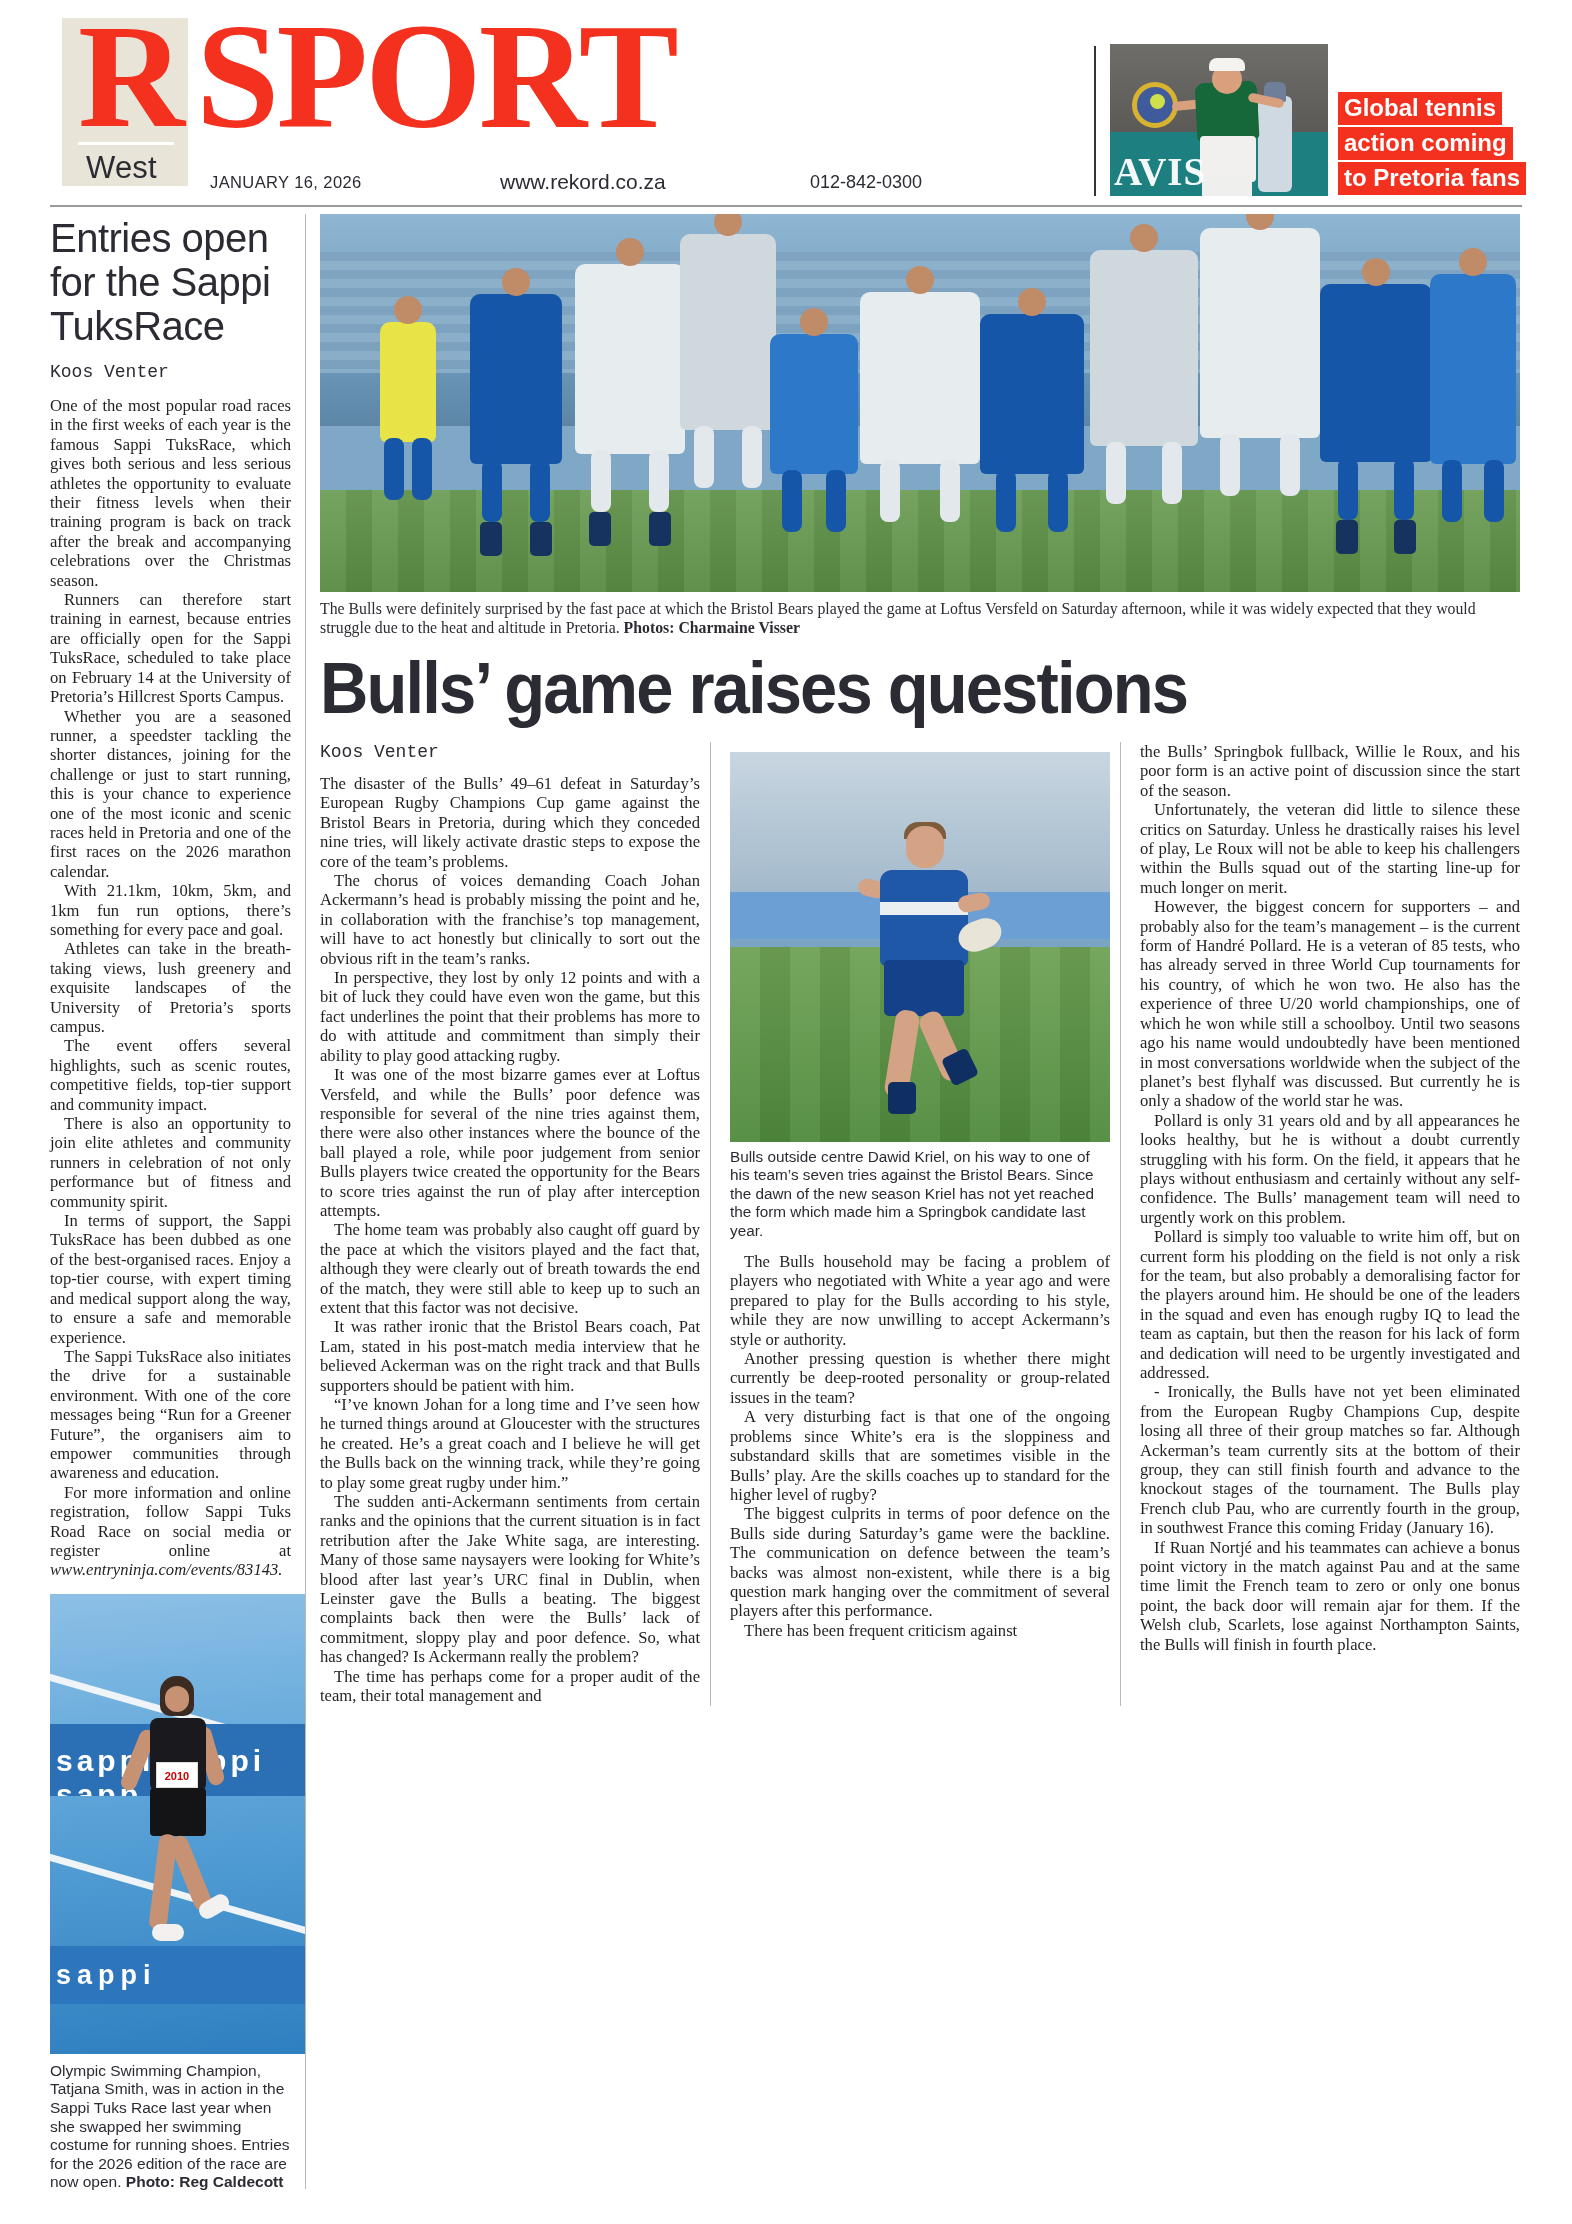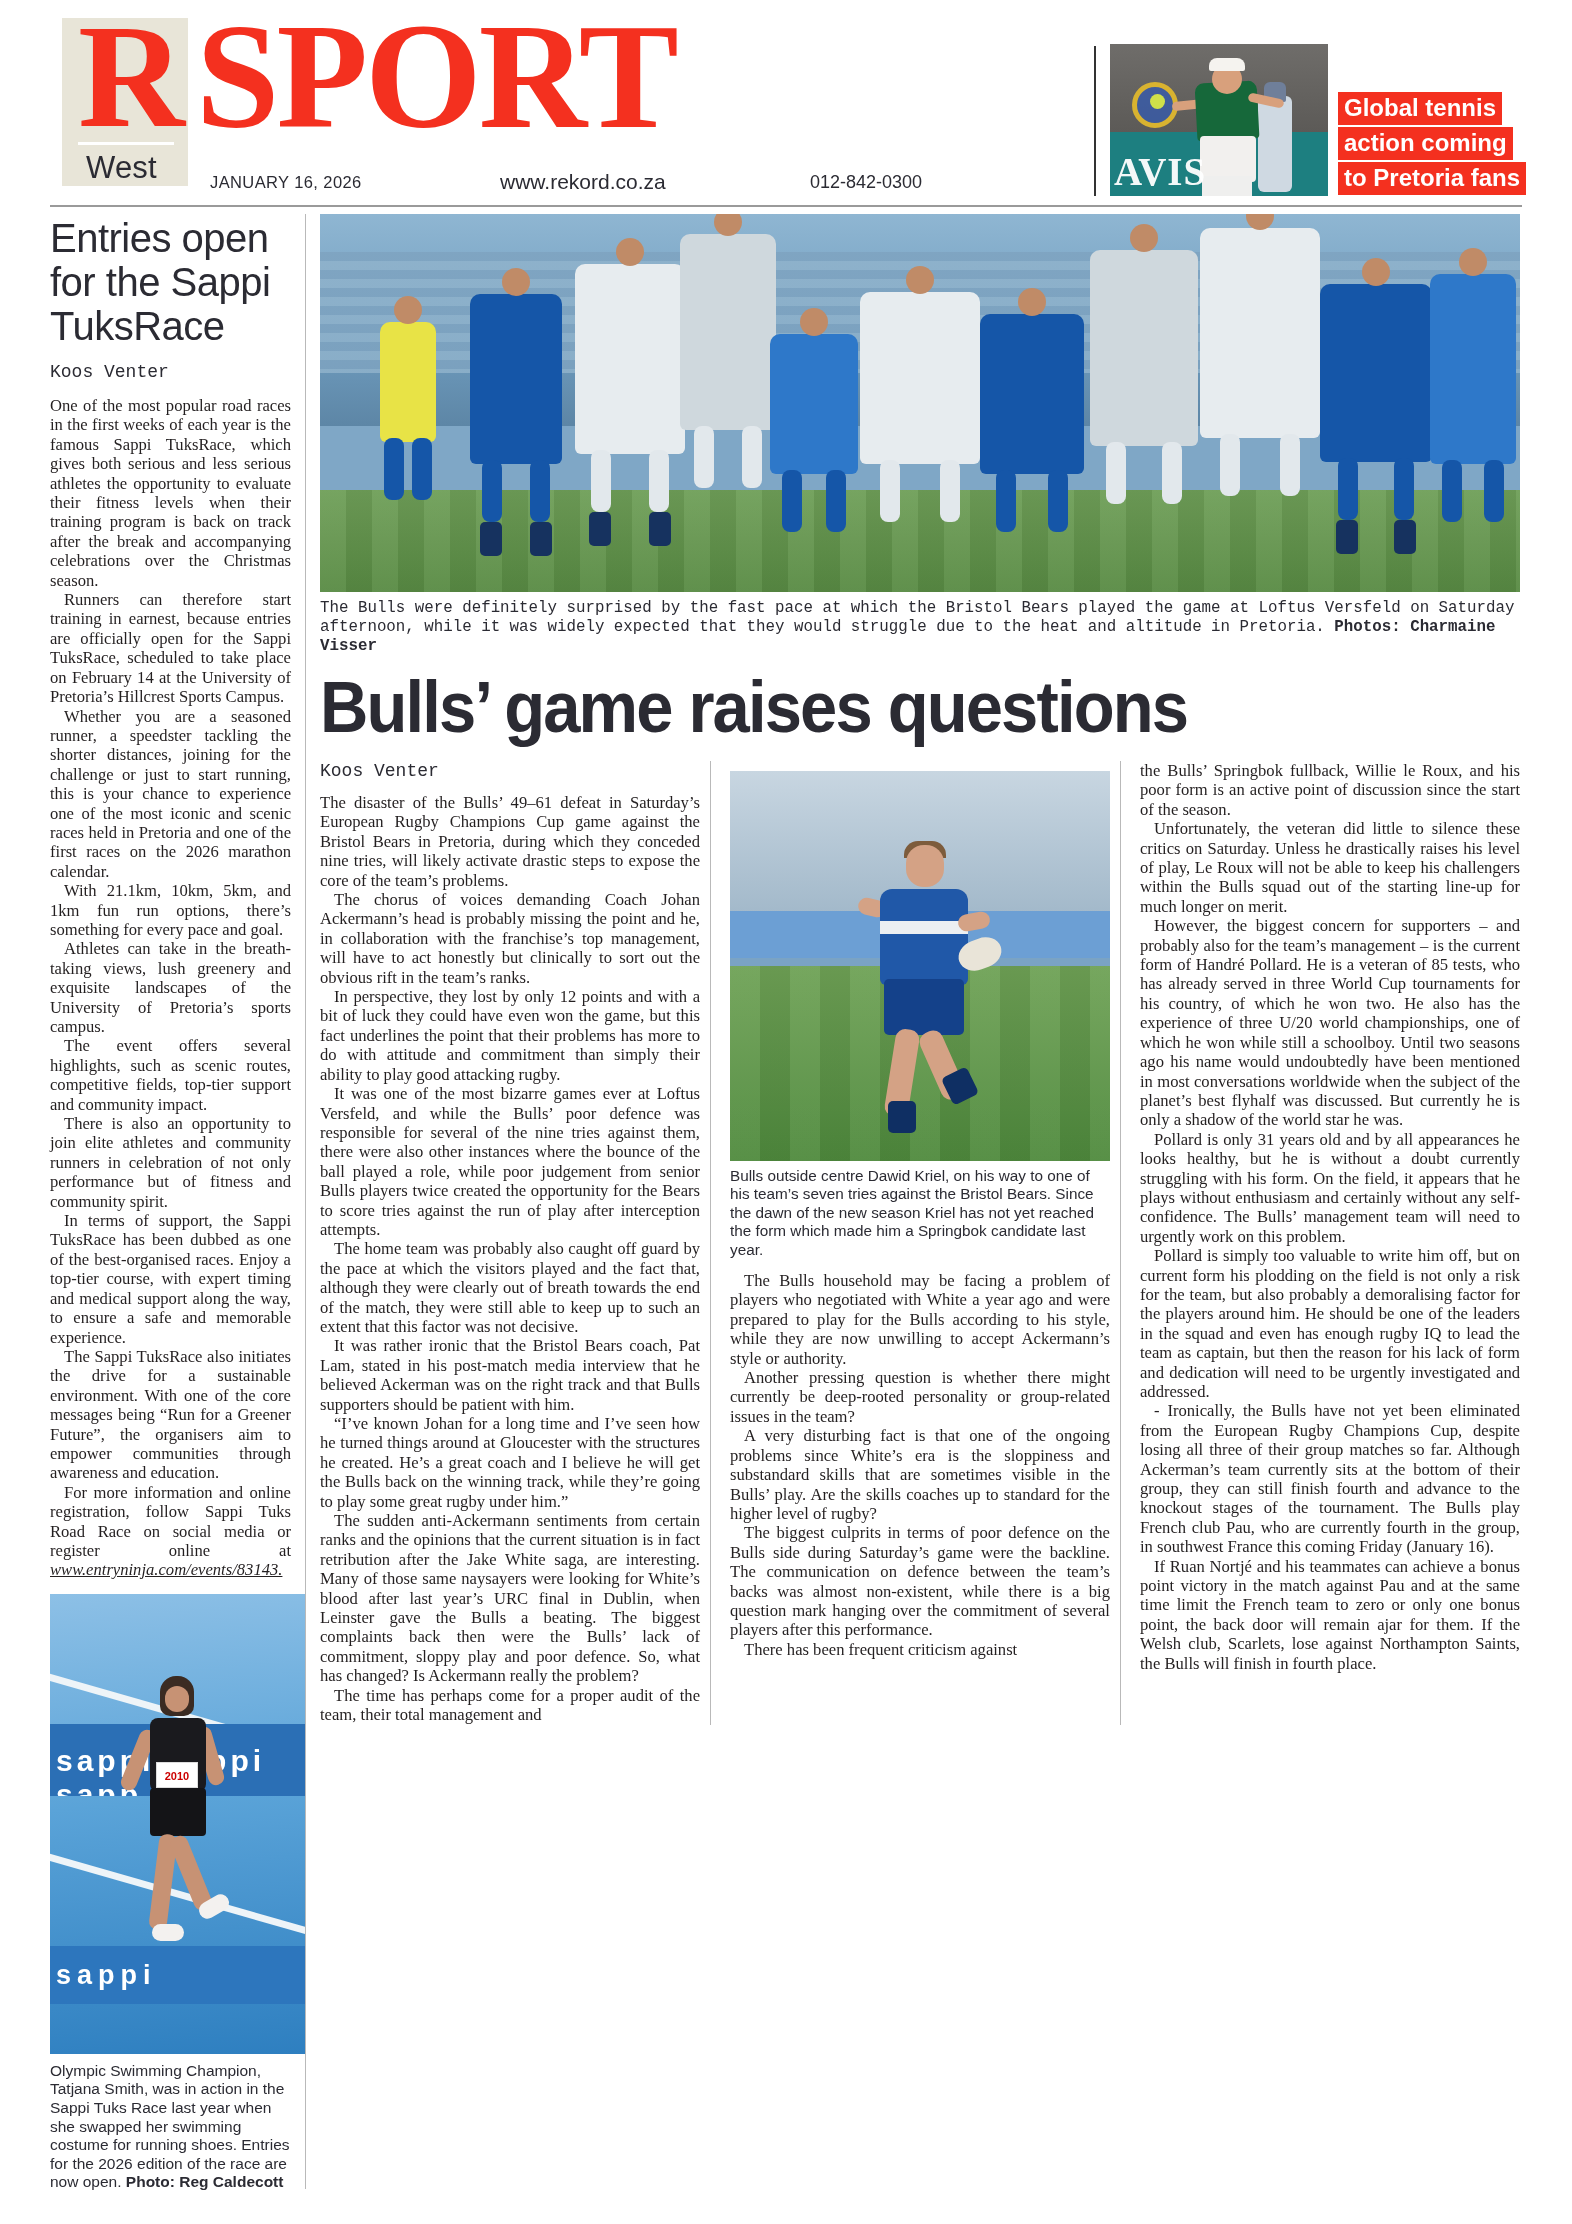--- a/index.html
+++ b/index.html
@@ -155,21 +155,21 @@
     font-family:Liberation Mono, monospace;
     font-size:18px; color:#2b2b33; margin:0 0 14px 0;
   }
   p.bt {
     font-family:"Liberation Serif", serif;
     font-size:16.6px; line-height:19.4px;
     margin:0; text-align:justify; text-indent:14px;
     hyphens:auto;
   }
   p.bt.first { text-indent:0; }
-  p.bt em { font-style:italic;text-decoration:underline; }
+  p.bt em { font-style:italic; }
 
   
   .swim-photo {
     position:relative; width:255px; height:460px; margin:14px 0 8px 0;
     overflow:hidden; background:#9fc7e8;
   }
   .sp-trackA { position:absolute; inset:0; background:linear-gradient(175deg,#8dc0e6 0%,#5aa3d8 45%,#2e7fc0 100%); }
   .sp-lane1 { position:absolute; left:-30px; top:120px; width:340px; height:7px; background:#eef4f8; transform:rotate(16deg); }
   .sp-lane2 { position:absolute; left:-30px; top:300px; width:340px; height:7px; background:#eef4f8; transform:rotate(16deg); }
   .sp-banner {
@@ -219,21 +219,21 @@
   .blue { background:#1556a8; }
   .blue2 { background:#2e78c9; }
   .white { background:#e7ecef; }
   .white2 { background:#cfd8dd; }
   .yellow { background:#e8e346; }
   .legblue { background:#1556a8; }
   .legwhite { background:#e2e8ec; }
   .sock { position:absolute; bottom:-92px; width:22px; height:34px; border-radius:5px; background:#16325f; }
   .cap-main {
     width:1200px;
-    font-family:Liberation Mono, monospace;
+    font-family:Liberation Serif, serif;
     font-size:15.8px; line-height:19px; color:#2b2b33;
     padding:7px 0 0 0;
   }
   .cap-main b { font-weight:700; }
 
   h2.main-head {
     font-family:"Liberation Sans", sans-serif;
     font-weight:700; font-size:72px; line-height:76px;
     letter-spacing:-2px; color:#2b2b33;
     margin:13px 0 16px 0;

